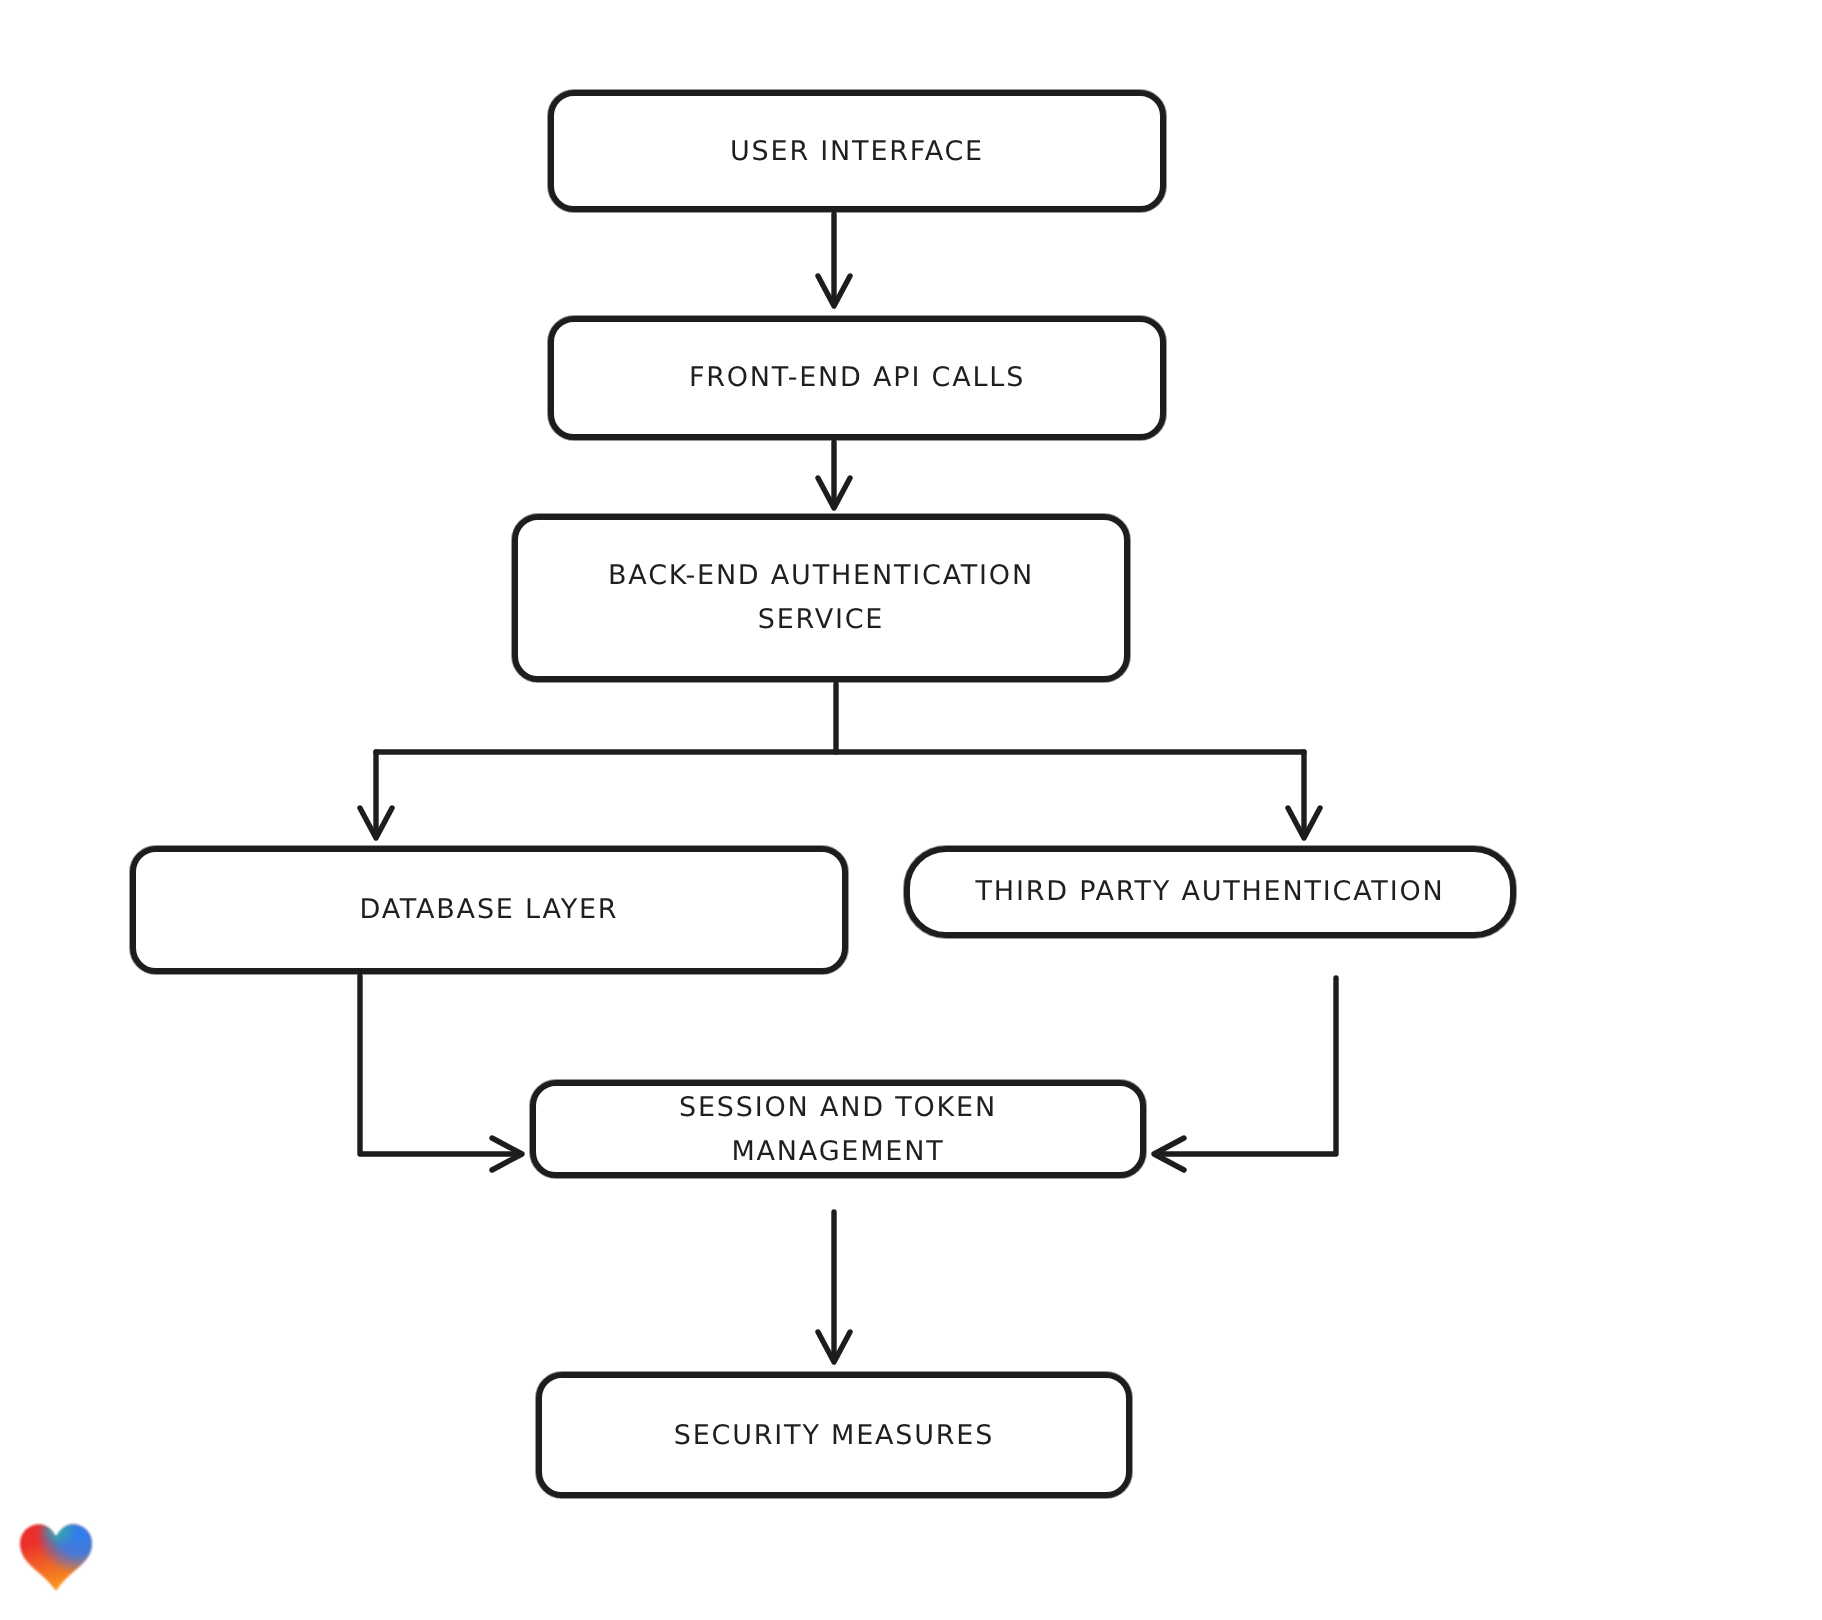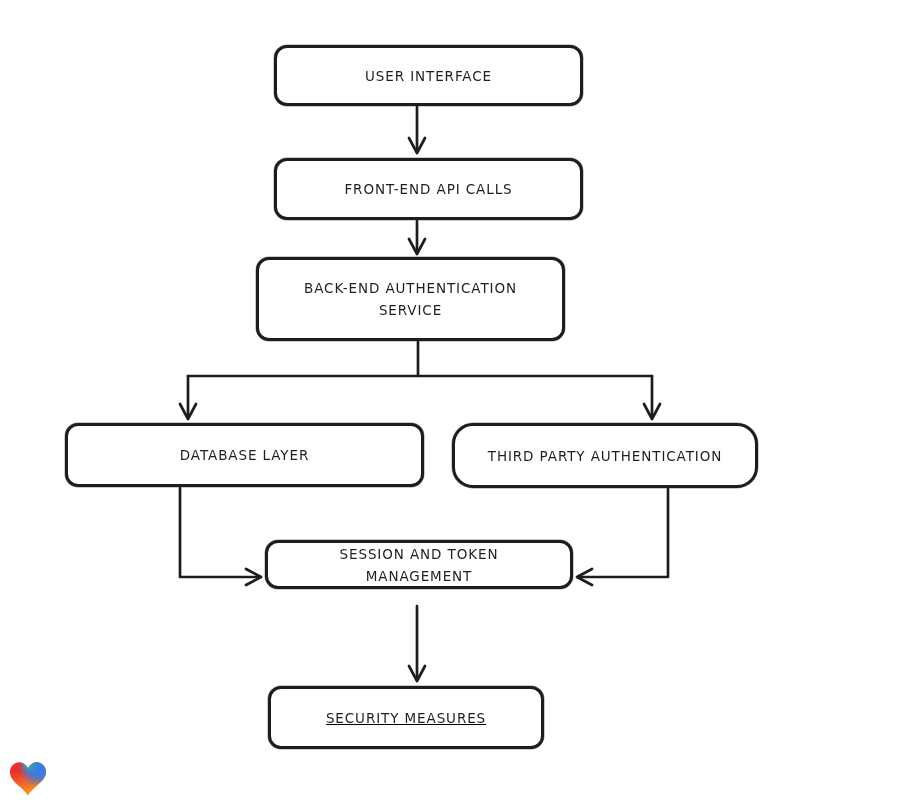--- a/index.html
+++ b/index.html
@@ -37,23 +37,23 @@
     line-height: 22px;
     color: #1f1f1f;
     white-space: pre-line;
     padding: 0 14px;
   }
   
   #n-user-interface   { left: 274px; top: 45px;  width: 309px; height: 61px; }
   #n-frontend-api     { left: 274px; top: 158px; width: 309px; height: 62px; }
   #n-backend-auth     { left: 256px; top: 257px; width: 309px; height: 84px; }
   #n-database-layer   { left: 65px;  top: 423px; width: 359px; height: 64px; }
-  #n-third-party      { left: 452px; top: 423px; width: 306px; height: 65px; border-radius: 21px; }
+  #n-third-party      { left: 452px; top: 423px; width: 306px; height: 46px; border-radius: 21px; }
   #n-session-token    { left: 265px; top: 540px; width: 308px; height: 49px; }
-  #n-security         { left: 268px; top: 686px; width: 276px; height: 63px; text-decoration: underline; }
+  #n-security         { left: 268px; top: 686px; width: 298px; height: 63px; }
   .logo {
     position: absolute;
     left: 10px; top: 762px;
     width: 36px; height: 34px;
     z-index: 2;
     filter: blur(0.4px);
     cursor: pointer;
   }
 </style>
 </head>

